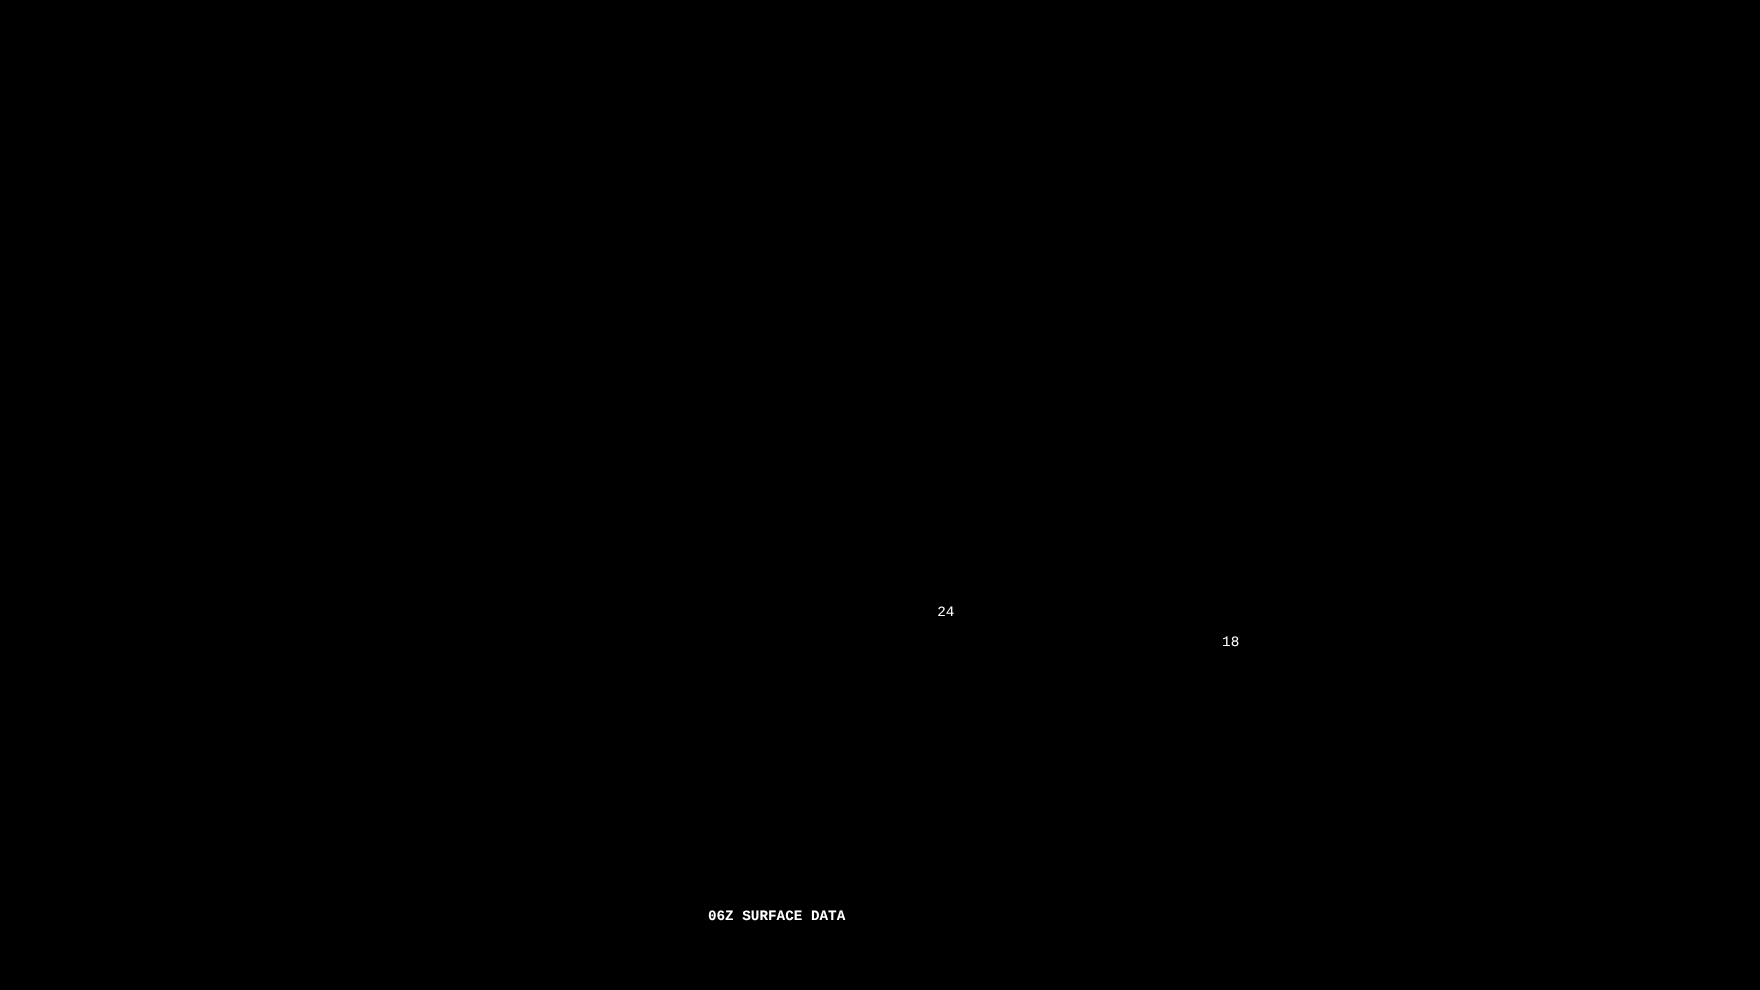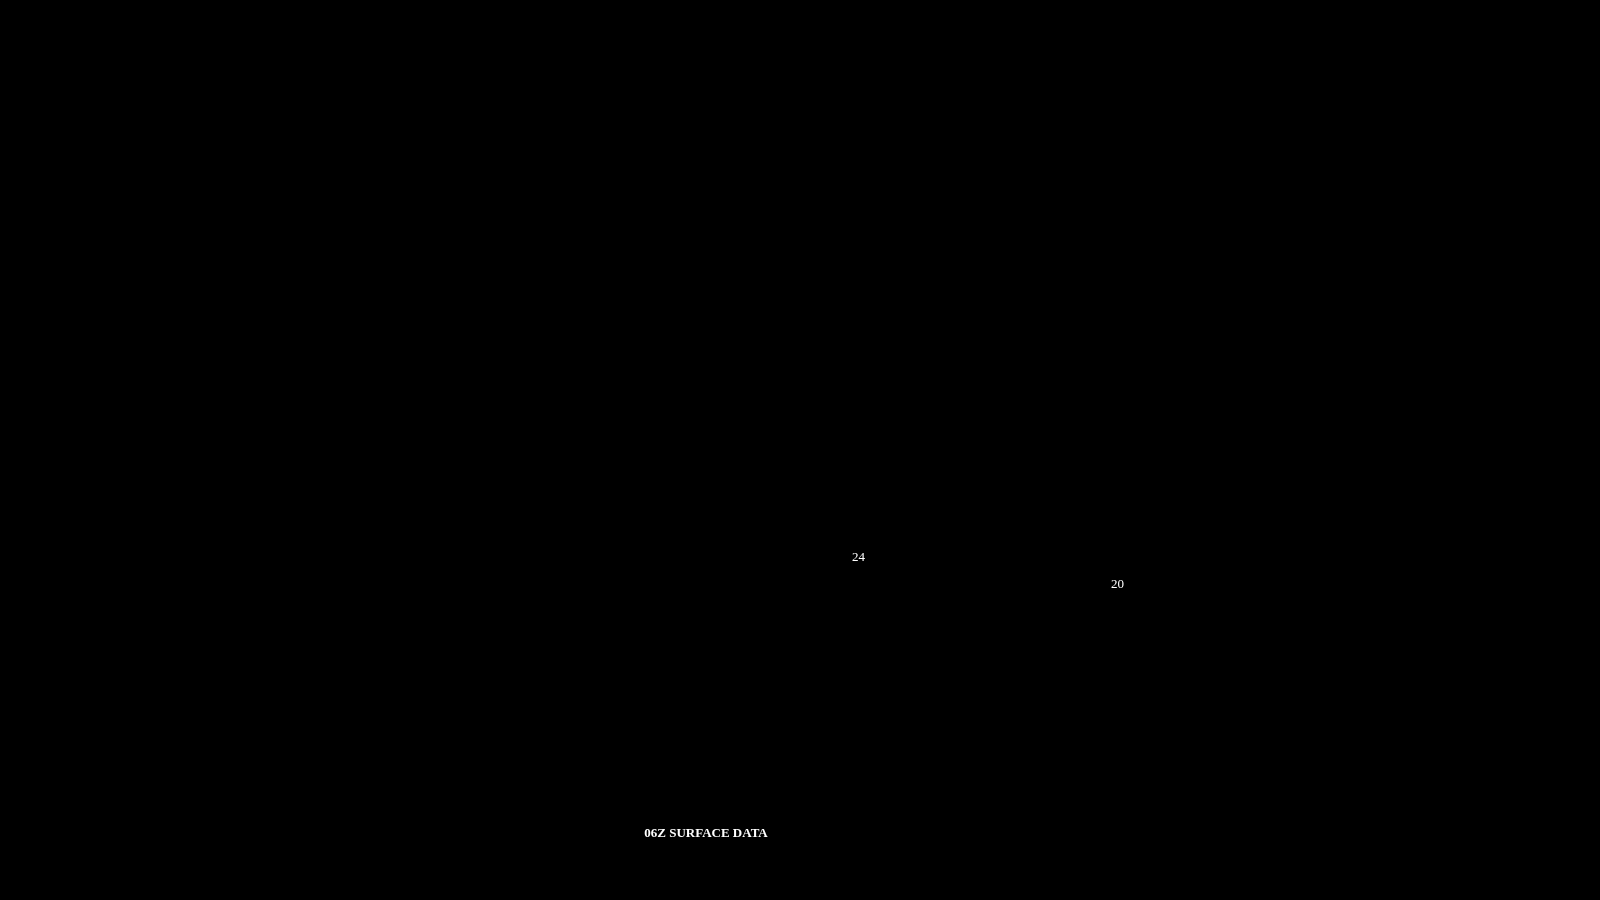--- a/index.html
+++ b/index.html
@@ -10,21 +10,21 @@
     margin: 0;
     padding: 0;
     background: var(--bg);
   }
   .screen {
     position: relative;
     width: 1412px;
     height: 900px;
     background: var(--bg);
     overflow: hidden;
-    font-family: Liberation Serif, serif;
+    font-family: Liberation Mono, monospace;
     color: var(--fg);
   }
   .station-value {
     position: absolute;
     font-size: 13px;
     line-height: 13px;
     font-weight: normal;
     color: var(--fg);
     white-space: pre;
   }
@@ -39,15 +39,15 @@
     letter-spacing: 0px;
     color: var(--fg);
     white-space: pre;
   }
 </style>
 </head>
 <body>
 
 <div class="screen">
   <span class="station-value" style="left: 852px; top: 550px;">24</span>
-  <span class="station-value" style="left: 1111px; top: 577px;">20</span>
+  <span class="station-value" style="left: 1111px; top: 577px;">18</span>
   <div class="map-title">06Z SURFACE DATA</div>
 </div>
 
 </body></html>

